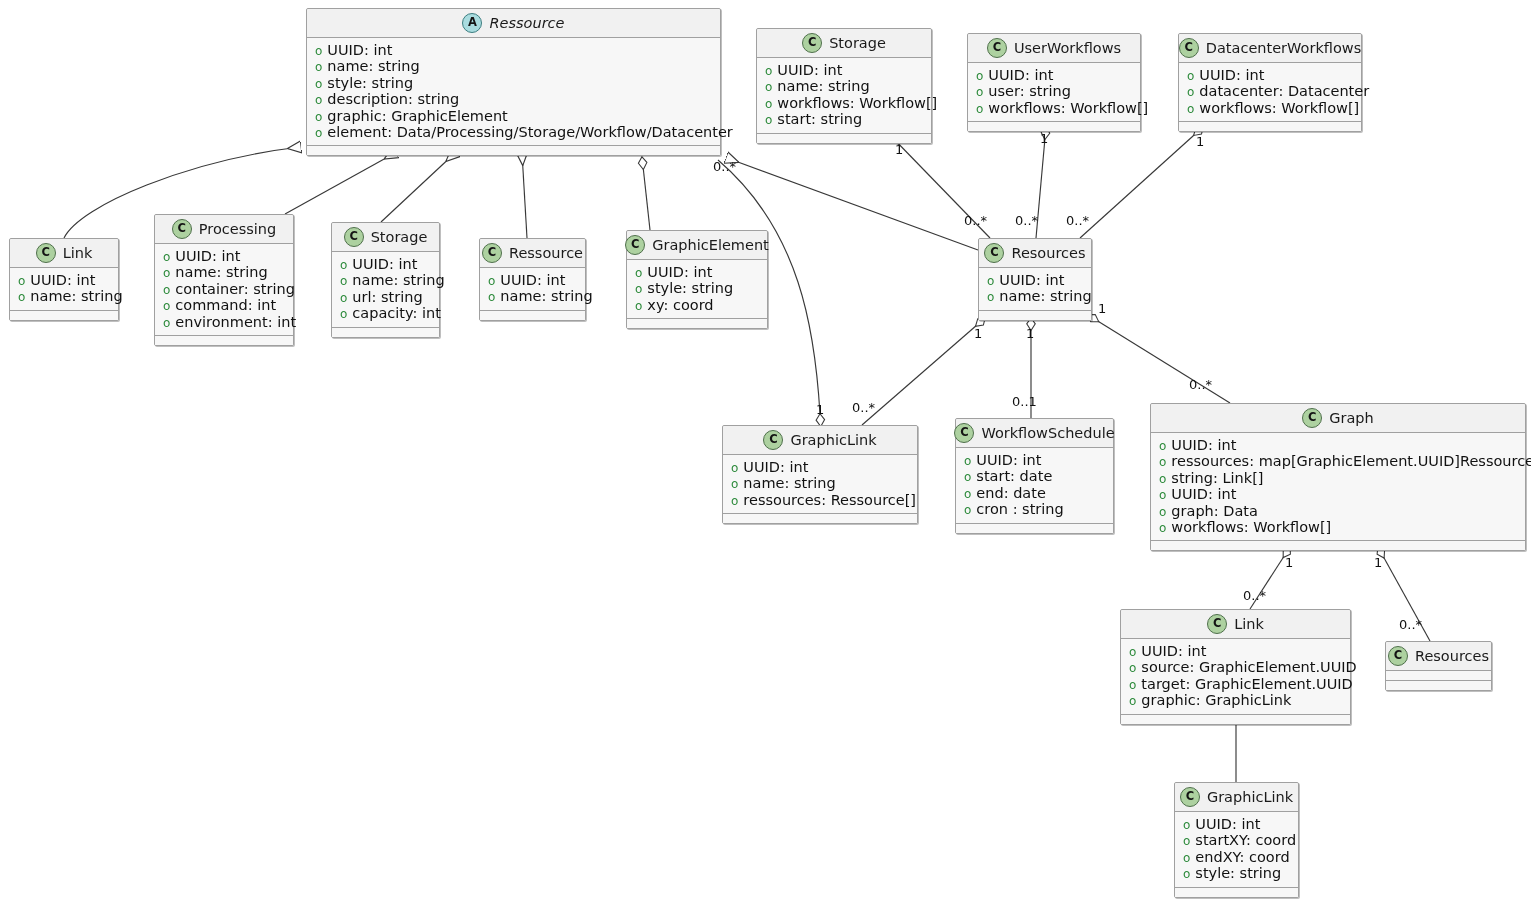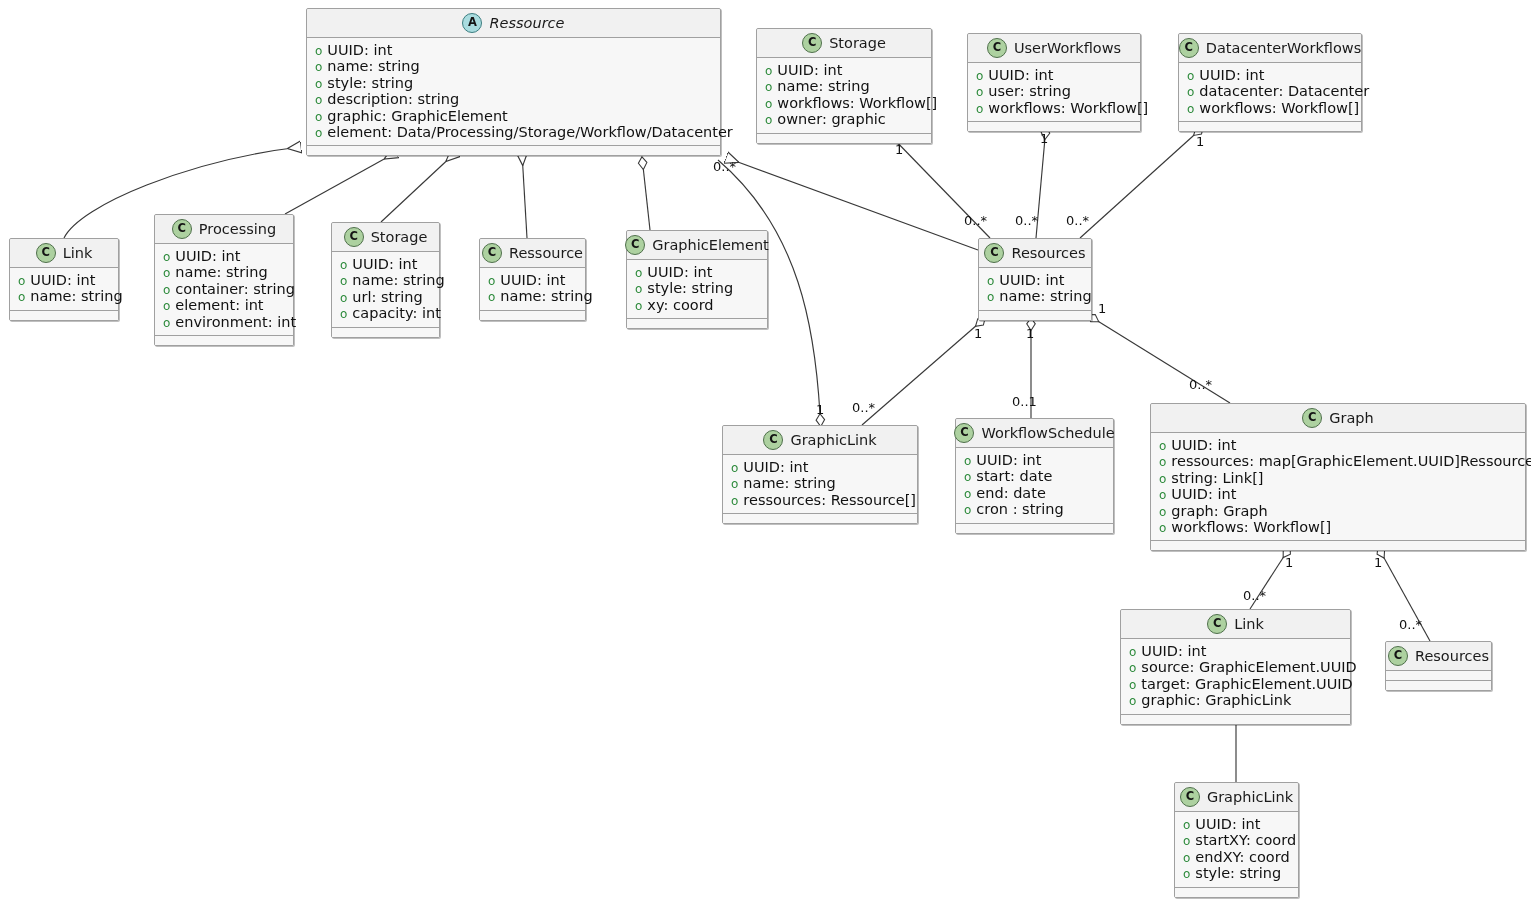--- a/index.html
+++ b/index.html
@@ -160,21 +160,21 @@
           <div class="attr">
             <span class="vis">o</span>
             <span>name: string</span>
           </div>
           <div class="attr">
             <span class="vis">o</span>
             <span>workflows: Workflow[]</span>
           </div>
           <div class="attr">
             <span class="vis">o</span>
-            <span>owner: graphic</span>
+            <span>start: string</span>
           </div>
         </div>
         <div class="uml-ops"></div>
       </div>
       <div class="uml-class" style="left: 967px; top: 33px; width: 174px;">
         <div class="uml-head">
           <span class="badge c">C</span>
           <span class="cname">UserWorkflows</span>
         </div>
         <div class="uml-attrs">
@@ -244,21 +244,21 @@
           <div class="attr">
             <span class="vis">o</span>
             <span>name: string</span>
           </div>
           <div class="attr">
             <span class="vis">o</span>
             <span>container: string</span>
           </div>
           <div class="attr">
             <span class="vis">o</span>
-            <span>element: int</span>
+            <span>command: int</span>
           </div>
           <div class="attr">
             <span class="vis">o</span>
             <span>environment: int</span>
           </div>
         </div>
         <div class="uml-ops"></div>
       </div>
       <div class="uml-class" style="left: 331px; top: 222px; width: 109px;">
         <div class="uml-head">
@@ -403,21 +403,21 @@
           <div class="attr">
             <span class="vis">o</span>
             <span>string: Link[]</span>
           </div>
           <div class="attr">
             <span class="vis">o</span>
             <span>UUID: int</span>
           </div>
           <div class="attr">
             <span class="vis">o</span>
-            <span>graph: Graph</span>
+            <span>graph: Data</span>
           </div>
           <div class="attr">
             <span class="vis">o</span>
             <span>workflows: Workflow[]</span>
           </div>
         </div>
         <div class="uml-ops"></div>
       </div>
       <div class="uml-class" style="left: 1120px; top: 609px; width: 231px;">
         <div class="uml-head">

